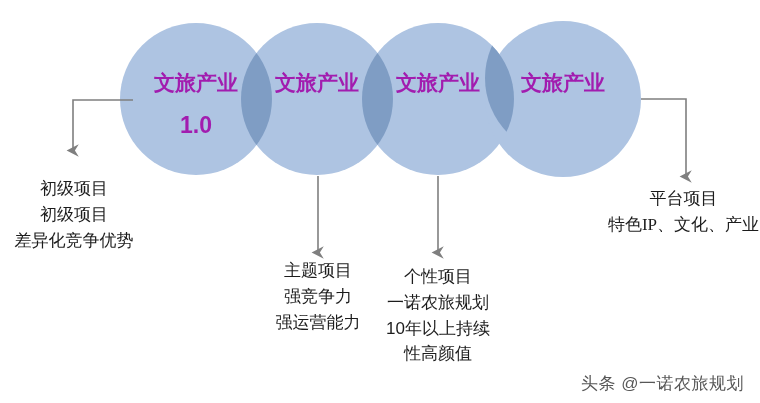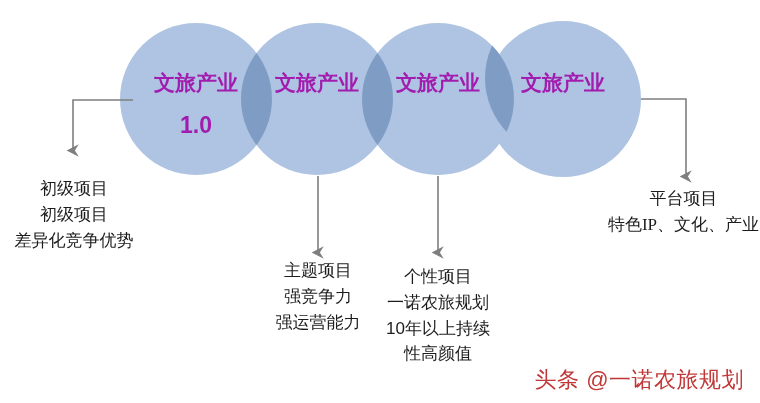--- a/index.html
+++ b/index.html
@@ -54,22 +54,22 @@
     white-space: nowrap;
     z-index: 6;
   }
   .callout span {
     display: block;
   }
   #watermark {
     position: absolute;
     right: 16px;
     bottom: 8px;
-    font-size: 22px;
-    color: #b91c1c;
+    font-size: 17px;
+    color: #404040;
     letter-spacing: 0.5px;
     opacity: 0.88;
     z-index: 7;
   }
 </style>
 </head>
 <body>
 
 <div id="stage">
 

